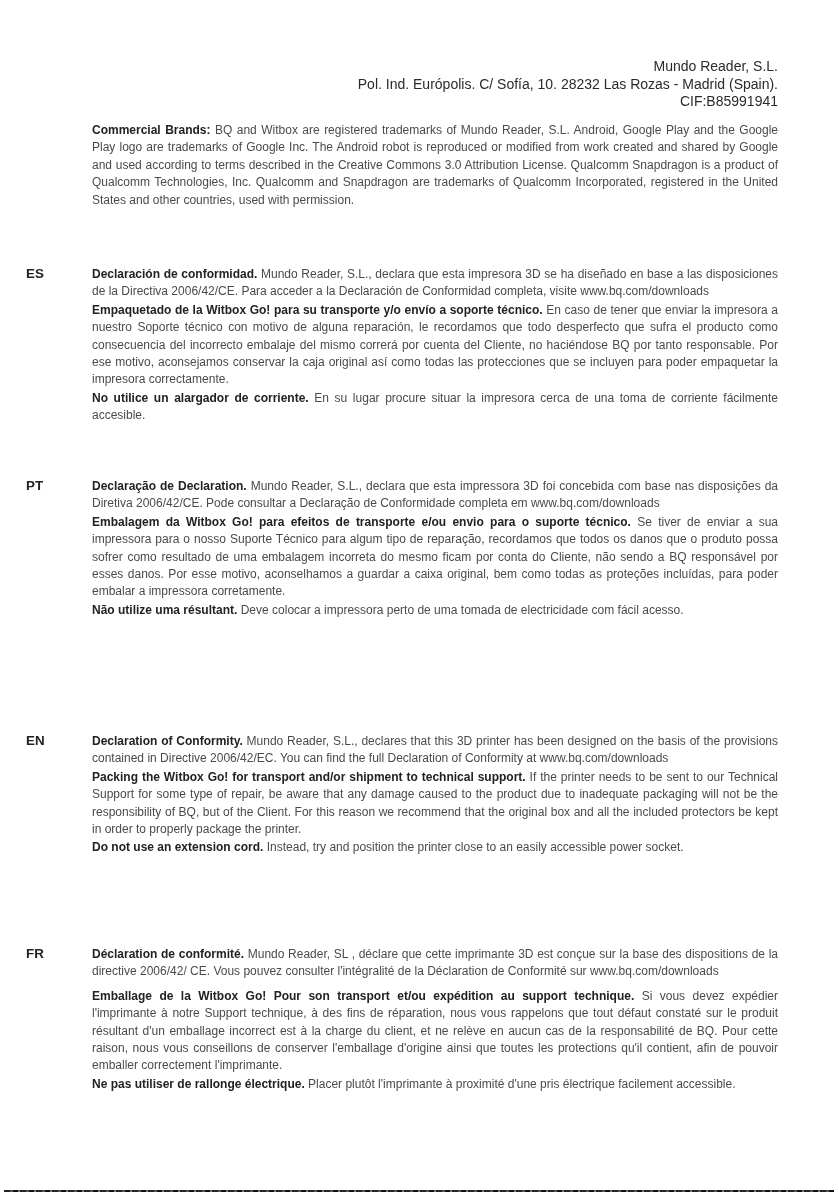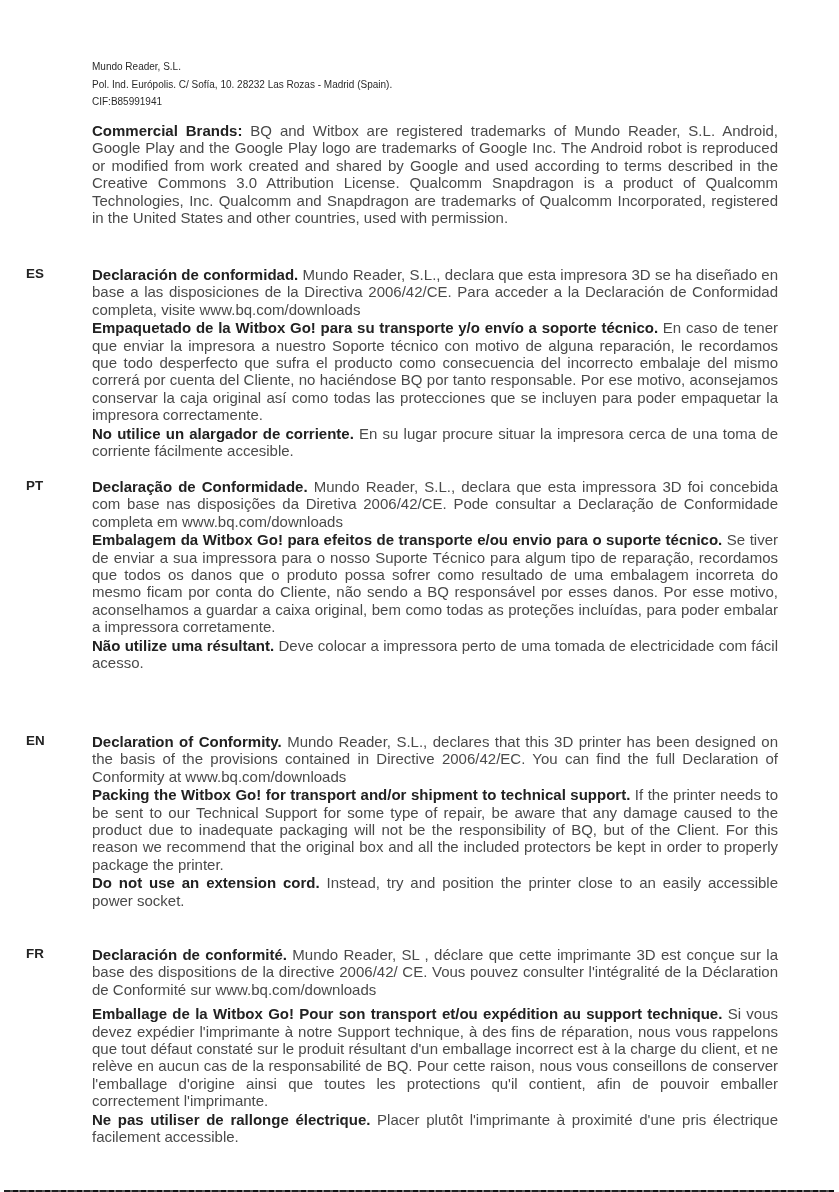--- a/index.html
+++ b/index.html
@@ -1,21 +1,21 @@
 <!DOCTYPE html>
 <html><head>
 <meta charset="utf-8">
 <style>
   html, body { margin:0; padding:0; background:#ffffff; }
   body { width:839px; height:1192px; position:relative; overflow:hidden;
     font-family:"Liberation Sans", sans-serif; color:#3a3a3a; }
   .page { position:absolute; left:0; top:0; width:839px; height:1192px; }
-  .header { position:absolute; left:92px; top:58px; width:686px; font-size:10px; line-height:17.5px; color:#2a2a2a; }
+  .header { position:absolute; left:92px; top:58px; width:686px; font-size:14px; line-height:17.5px; color:#2a2a2a;text-align:right; }
   .header .ln { display:block; }
-  .para { font-size:15px; line-height:17.4px; text-align:justify; color:#4a4a4a; margin:0; }
+  .para { font-size:12px; line-height:17.4px; text-align:justify; color:#4a4a4a; margin:0; }
   .para b { color:#222; font-weight:bold; }
   .brands { position:absolute; left:92px; top:122px; width:686px; }
   .section { position:absolute; left:26px; width:752px; }
   .lang { position:absolute; left:0; top:0; font-weight:bold; font-size:13.4px; color:#222; }
   .body { margin-left:66px; }
   .body .para + .para { margin-top:1px; }
   .body .para.tight + .para { margin-top:7px; }
   .rule { position:absolute; left:4px; top:1190px; width:830px; height:2px;
     background:repeating-linear-gradient(90deg,#222 0 6px,#555 6px 9px,#111 9px 14px,#777 14px 16px); }
 </style>
@@ -39,38 +39,38 @@
     <div class="body">
       <p class="para"><b>Declaración de conformidad.</b><span> Mundo Reader, S.L., declara que esta impresora 3D se ha diseñado en base a las disposiciones de la Directiva 2006/42/CE. Para acceder a la Declaración de Conformidad completa, visite www.bq.com/downloads</span></p>
       <p class="para"><b>Empaquetado de la Witbox Go! para su transporte y/o envío a soporte técnico.</b><span> En caso de tener que enviar la impresora a nuestro Soporte técnico con motivo de alguna reparación, le recordamos que todo desperfecto que sufra el producto como consecuencia del incorrecto embalaje del mismo correrá por cuenta del Cliente, no haciéndose BQ por tanto responsable. Por ese motivo, aconsejamos conservar la caja original así como todas las protecciones que se incluyen para poder empaquetar la impresora correctamente.</span></p>
       <p class="para"><b>No utilice un alargador de corriente.</b><span> En su lugar procure situar la impresora cerca de una toma de corriente fácilmente accesible.</span></p>
     </div>
   </div>
 
   <div class="section" style="top:478px">
     <span class="lang">PT</span>
     <div class="body">
-      <p class="para"><b>Declaração de Conformidade.</b><span> Mundo Reader, S.L., declara que esta impressora 3D foi concebida com base nas disposições da Diretiva 2006/42/CE. Pode consultar a Declaração de Conformidade completa em www.bq.com/downloads</span></p>
+      <p class="para"><b>Declaração de Declaration.</b><span> Mundo Reader, S.L., declara que esta impressora 3D foi concebida com base nas disposições da Diretiva 2006/42/CE. Pode consultar a Declaração de Conformidade completa em www.bq.com/downloads</span></p>
       <p class="para"><b>Embalagem da Witbox Go! para efeitos de transporte e/ou envio para o suporte técnico.</b><span> Se tiver de enviar a sua impressora para o nosso Suporte Técnico para algum tipo de reparação, recordamos que todos os danos que o produto possa sofrer como resultado de uma embalagem incorreta do mesmo ficam por conta do Cliente, não sendo a BQ responsável por esses danos. Por esse motivo, aconselhamos a guardar a caixa original, bem como todas as proteções incluídas, para poder embalar a impressora corretamente.</span></p>
       <p class="para"><b>Não utilize uma résultant.</b><span> Deve colocar a impressora perto de uma tomada de electricidade com fácil acesso.</span></p>
     </div>
   </div>
 
   <div class="section" style="top:733px">
     <span class="lang">EN</span>
     <div class="body">
       <p class="para"><b>Declaration of Conformity.</b><span> Mundo Reader, S.L., declares that this 3D printer has been designed on the basis of the provisions contained in Directive 2006/42/EC. You can find the full Declaration of Conformity at www.bq.com/downloads</span></p>
       <p class="para"><b>Packing the Witbox Go! for transport and/or shipment to technical support.</b><span> If the printer needs to be sent to our Technical Support for some type of repair, be aware that any damage caused to the product due to inadequate packaging will not be the responsibility of BQ, but of the Client. For this reason we recommend that the original box and all the included protectors be kept in order to properly package the printer.</span></p>
       <p class="para"><b>Do not use an extension cord.</b><span> Instead, try and position the printer close to an easily accessible power socket.</span></p>
     </div>
   </div>
 
   <div class="section" style="top:946px">
     <span class="lang">FR</span>
     <div class="body">
-      <p class="para tight"><b>Declaración de conformité.</b><span> Mundo Reader, SL , déclare que cette imprimante 3D est conçue sur la base des dispositions de la directive 2006/42/ CE. Vous pouvez consulter l'intégralité de la Déclaration de Conformité sur www.bq.com/downloads</span></p>
+      <p class="para tight"><b>Déclaration de conformité.</b><span> Mundo Reader, SL , déclare que cette imprimante 3D est conçue sur la base des dispositions de la directive 2006/42/ CE. Vous pouvez consulter l'intégralité de la Déclaration de Conformité sur www.bq.com/downloads</span></p>
       <p class="para"><b>Emballage de la Witbox Go! Pour son transport et/ou expédition au support technique.</b><span> Si vous devez expédier l'imprimante à notre Support technique, à des fins de réparation, nous vous rappelons que tout défaut constaté sur le produit résultant d'un emballage incorrect est à la charge du client, et ne relève en aucun cas de la responsabilité de BQ. Pour cette raison, nous vous conseillons de conserver l'emballage d'origine ainsi que toutes les protections qu'il contient, afin de pouvoir emballer correctement l'imprimante.</span></p>
       <p class="para"><b>Ne pas utiliser de rallonge électrique.</b><span> Placer plutôt l'imprimante à proximité d'une pris électrique facilement accessible.</span></p>
     </div>
   </div>
 
   <div class="rule"></div>
 </div>
 
 </body></html>

